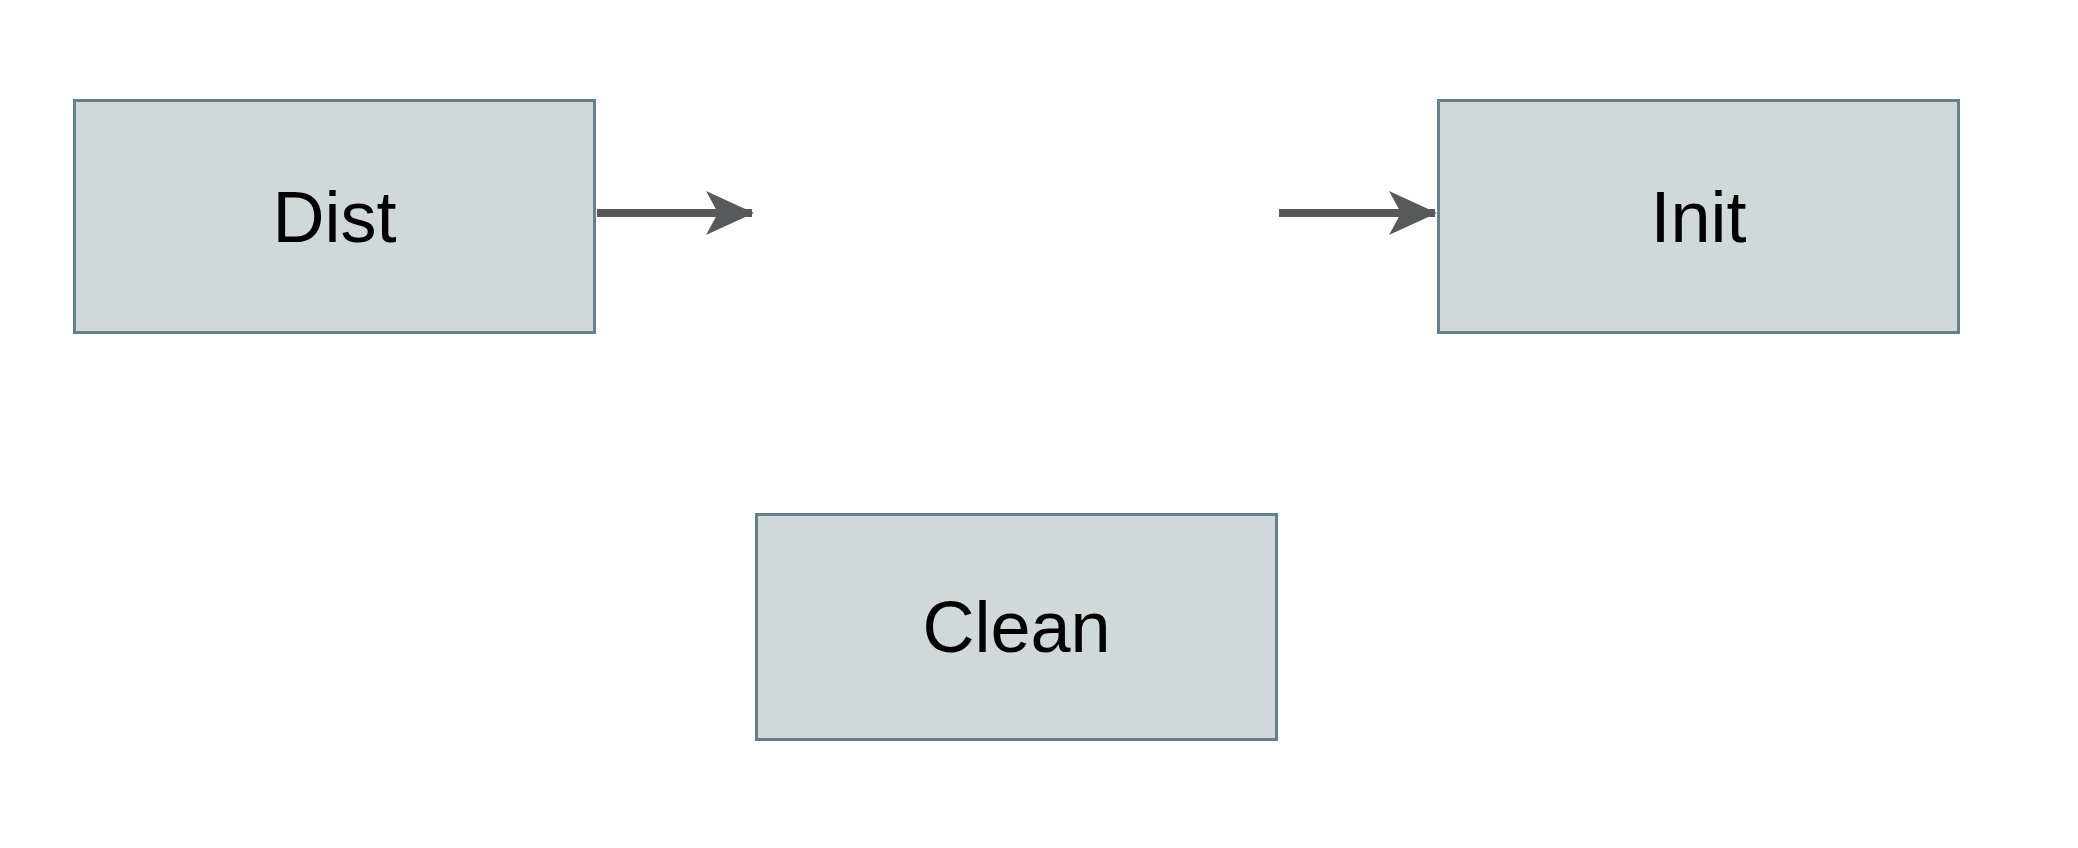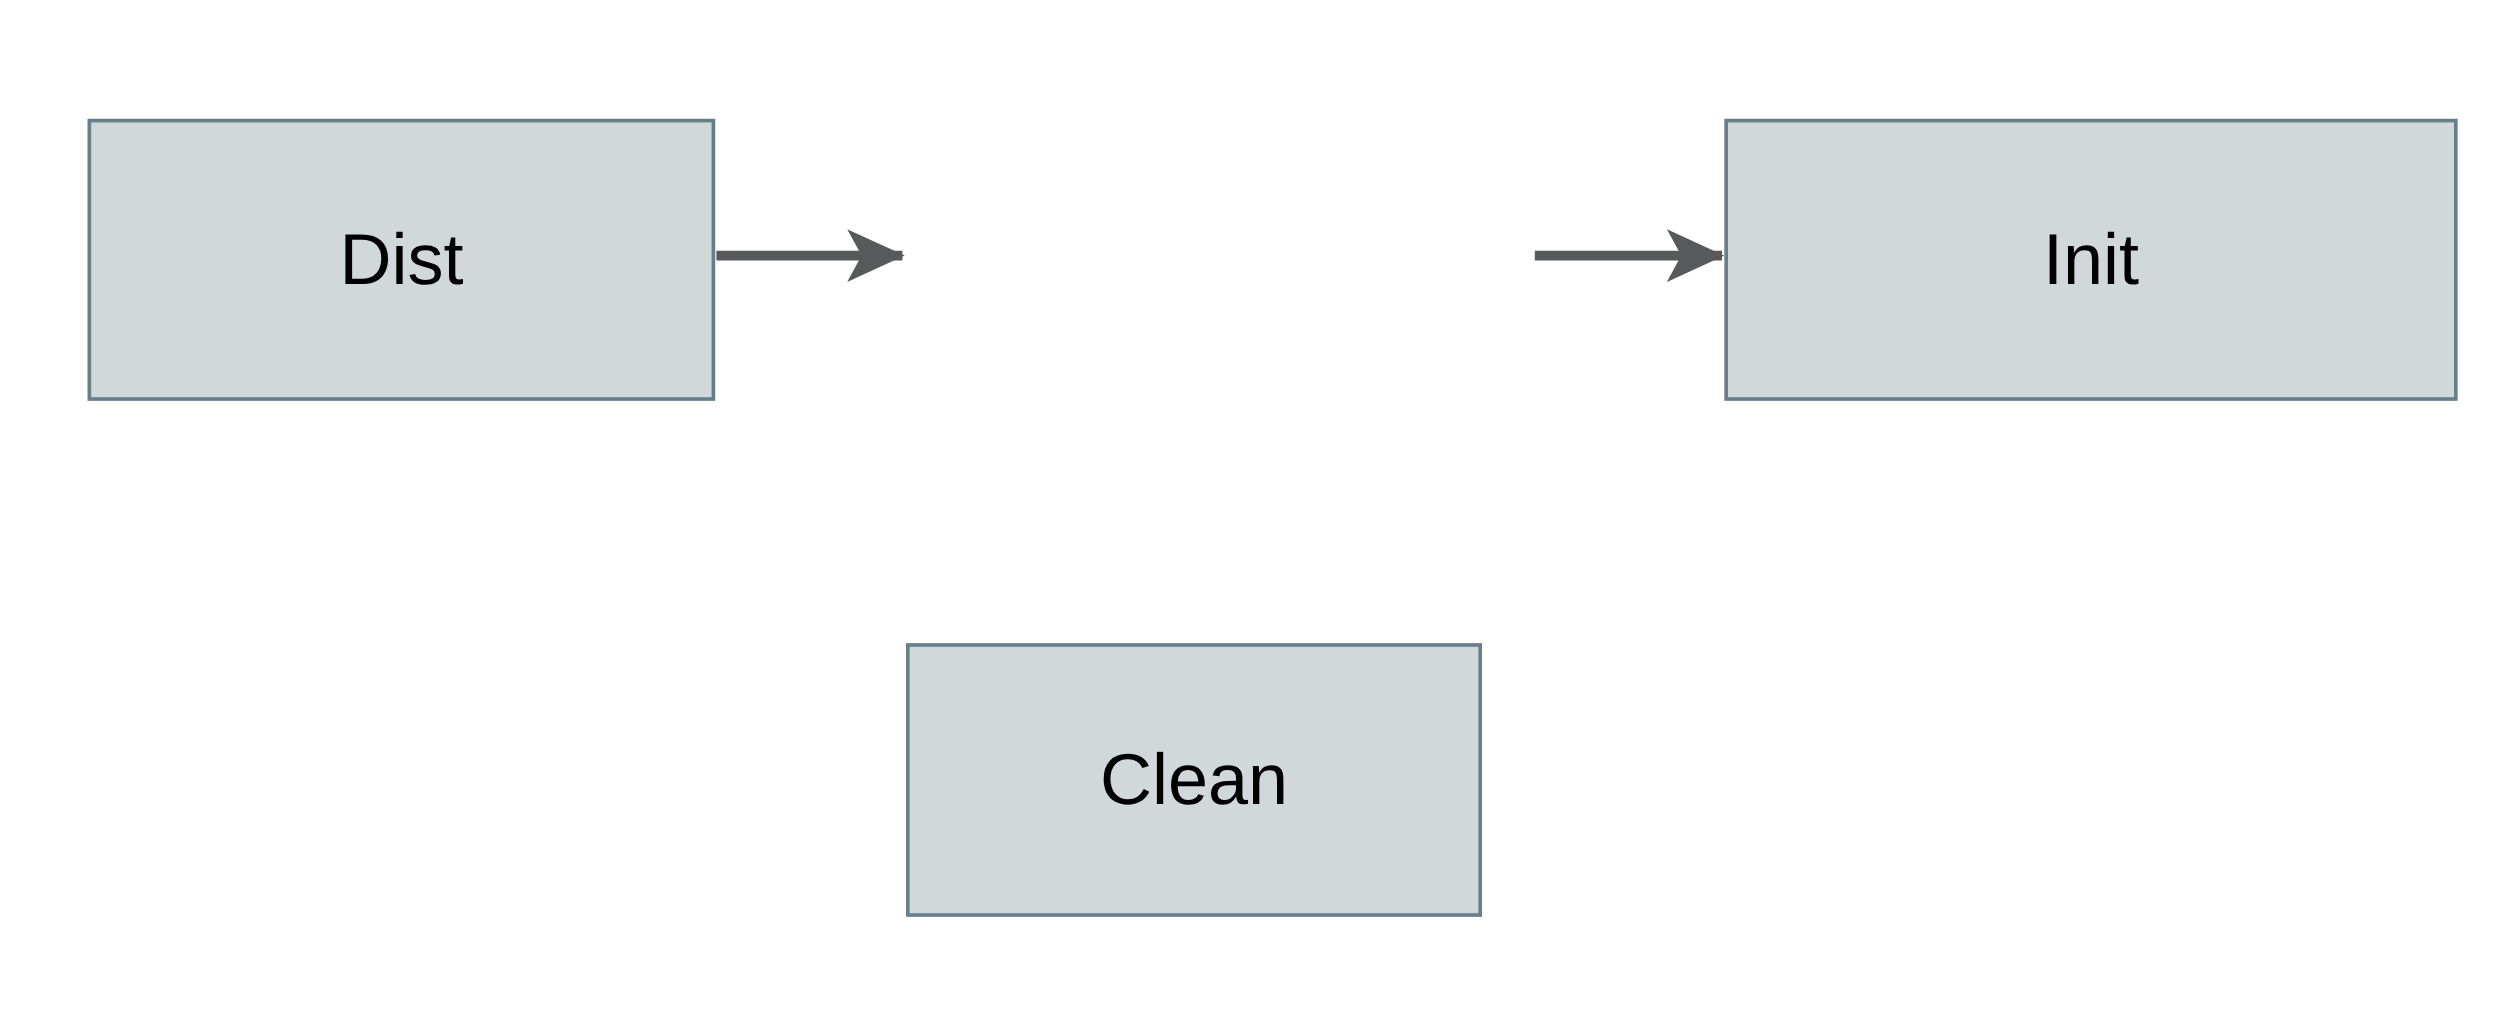--- a/index.html
+++ b/index.html
@@ -16,29 +16,29 @@
     overflow: hidden;
   }
   .node {
     position: absolute;
     box-sizing: border-box;
     background: #d1d8da;
     border: 3px solid #657f8b;
     display: flex;
     align-items: center;
     justify-content: center;
-    font-size: 60px;
+    font-size: 72px;
     line-height: 1;
     color: #000000;
     letter-spacing: 0px;
   }
   .node-dist    { left: 73px;   top: 99px;  width: 523px; height: 235px; }
   .node-compile { left: 754px;  top: 99px;  width: 524px; height: 235px; }
-  .node-init    { left: 1437px; top: 99px;  width: 611px; height: 235px; }
-  .node-clean   { left: 755px;  top: 513px; width: 480px; height: 228px; margin-top: 23px; }
+  .node-init    { left: 1437px; top: 99px;  width: 523px; height: 235px; }
+  .node-clean   { left: 755px;  top: 513px; width: 523px; height: 228px; }
   .edges-layer {
     position: absolute;
     left: 0;
     top: 0;
     width: 2078px;
     height: 848px;
     pointer-events: none;
   }
 </style>
 </head>

